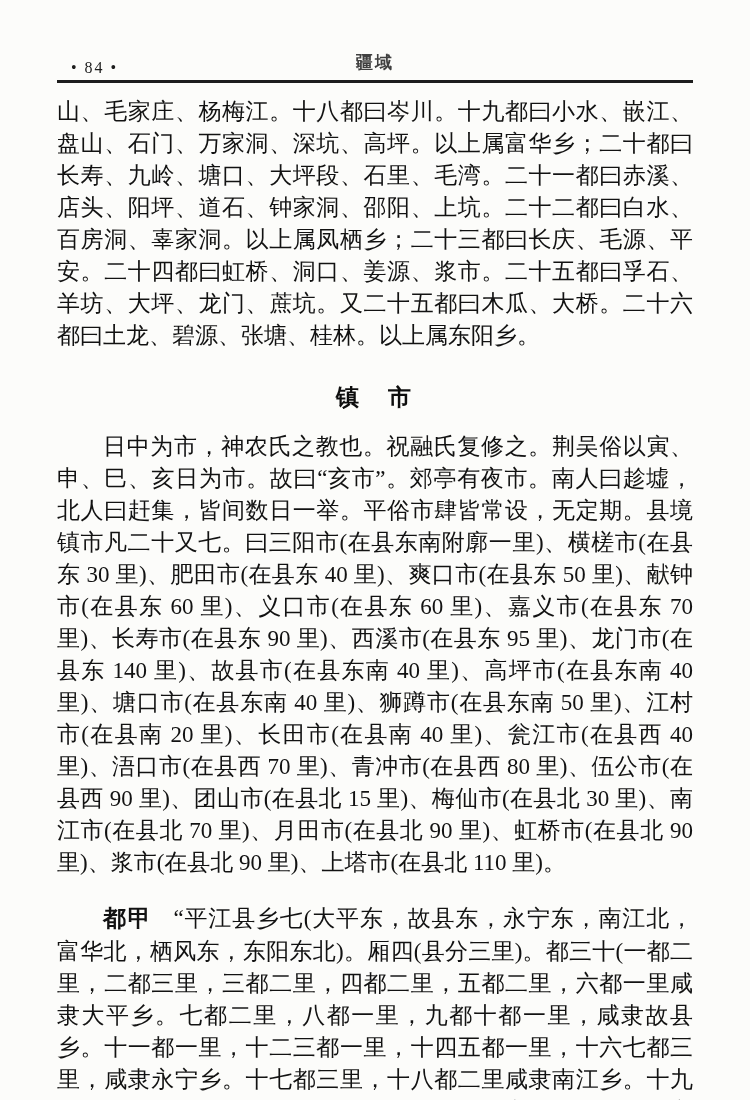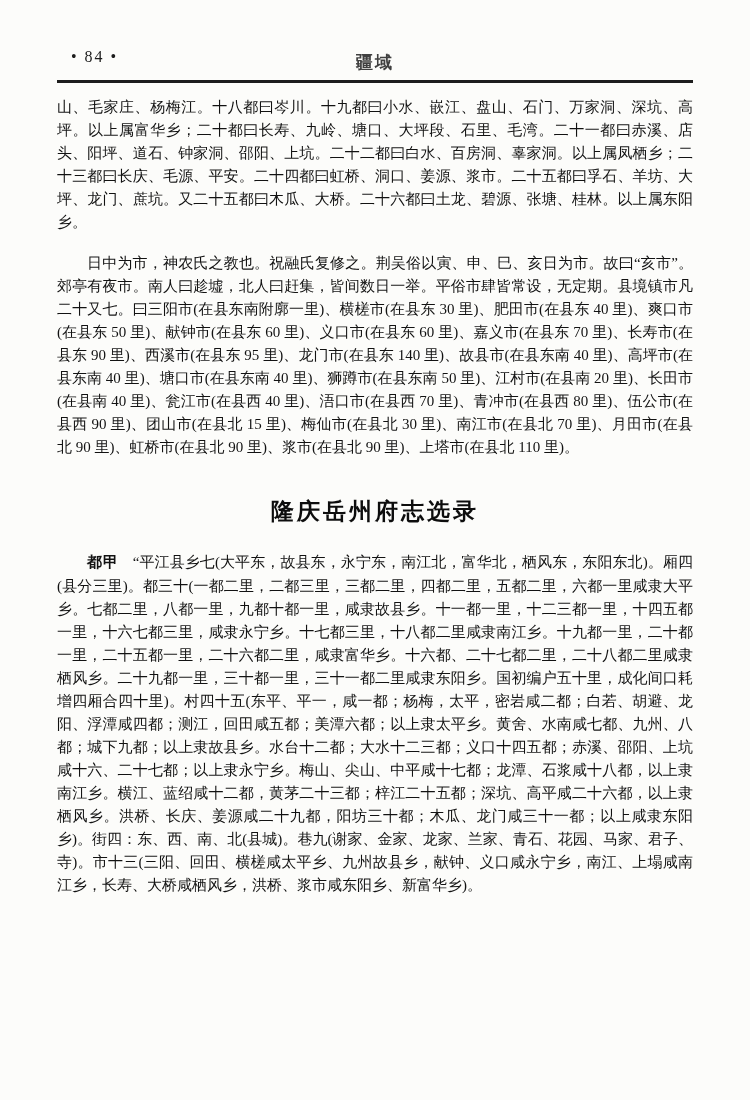--- a/index.html
+++ b/index.html
@@ -22,40 +22,40 @@
   
   .running-header {
     position: relative;
     padding-top: 48px;
     height: 32px;
     border-bottom: 3px solid #1d1d1d;
   }
   .page-number {
     position: absolute;
     left: 14px;
-    bottom: 14px;
+    bottom: 3px;
     font-size: 16px;
     letter-spacing: 2px;
     color: #1c1c1c;
   }
   .running-title {
     position: absolute;
     left: 50%;
     transform: translateX(-50%);
     bottom: 6px;
     font-size: 17px;
     font-weight: bold;
     font-family: "Liberation Sans", "DejaVu Sans", sans-serif;
     letter-spacing: 2px;
     color: #404040;
   }
   
   .body-text {
-    font-size: 15px;
-    line-height: 23px;
+    font-size: 23px;
+    line-height: 32px;
     text-align: justify;
     text-justify: inter-ideograph;
     word-break: break-all;
     margin: 0;
     color: #121212;
   }
   .para-continuation {
     margin-top: 13px;
     text-indent: 0;
   }
@@ -87,20 +87,20 @@
 
 <div class="page">
 
   <div class="running-header">
     <span class="page-number">• 84 •</span>
     <span class="running-title">疆域</span>
   </div>
 
   <p class="body-text para-continuation">山、毛家庄、杨梅江。十八都曰岑川。十九都曰小水、嵌江、盘山、石门、万家洞、深坑、高坪。以上属富华乡；二十都曰长寿、九岭、塘口、大坪段、石里、毛湾。二十一都曰赤溪、店头、阳坪、道石、钟家洞、邵阳、上坑。二十二都曰白水、百房洞、辜家洞。以上属凤栖乡；二十三都曰长庆、毛源、平安。二十四都曰虹桥、洞口、姜源、浆市。二十五都曰孚石、羊坊、大坪、龙门、蔗坑。又二十五都曰木瓜、大桥。二十六都曰土龙、碧源、张塘、桂林。以上属东阳乡。</p>
 
+  <h2 class="section-heading heading-zhenshi">镇　市</h2>
 
   <p class="body-text para-indent para-zhenshi">日中为市，神农氏之教也。祝融氏复修之。荆吴俗以寅、申、巳、亥日为市。故曰“亥市”。郊亭有夜市。南人曰趁墟，北人曰赶集，皆间数日一举。平俗市肆皆常设，无定期。县境镇市凡二十又七。曰三阳市(在县东南附廓一里)、横槎市(在县东 30 里)、肥田市(在县东 40 里)、爽口市(在县东 50 里)、献钟市(在县东 60 里)、义口市(在县东 60 里)、嘉义市(在县东 70 里)、长寿市(在县东 90 里)、西溪市(在县东 95 里)、龙门市(在县东 140 里)、故县市(在县东南 40 里)、高坪市(在县东南 40 里)、塘口市(在县东南 40 里)、狮蹲市(在县东南 50 里)、江村市(在县南 20 里)、长田市(在县南 40 里)、瓮江市(在县西 40 里)、浯口市(在县西 70 里)、青冲市(在县西 80 里)、伍公市(在县西 90 里)、团山市(在县北 15 里)、梅仙市(在县北 30 里)、南江市(在县北 70 里)、月田市(在县北 90 里)、虹桥市(在县北 90 里)、浆市(在县北 90 里)、上塔市(在县北 110 里)。</p>
 
-  <h2 class="section-heading heading-xuanlu">隆庆岳州府志选录</h2>
 
   <p class="body-text para-indent para-xuanlu"><span class="entry-label">都甲</span><span>“平江县乡七(大平东，故县东，永宁东，南江北，富华北，栖风东，东阳东北)。厢四(县分三里)。都三十(一都二里，二都三里，三都二里，四都二里，五都二里，六都一里咸隶大平乡。七都二里，八都一里，九都十都一里，咸隶故县乡。十一都一里，十二三都一里，十四五都一里，十六七都三里，咸隶永宁乡。十七都三里，十八都二里咸隶南江乡。十九都一里，二十都一里，二十五都一里，二十六都二里，咸隶富华乡。十六都、二十七都二里，二十八都二里咸隶栖风乡。二十九都一里，三十都一里，三十一都二里咸隶东阳乡。国初编户五十里，成化间口耗增四厢合四十里)。村四十五(东平、平一，咸一都；杨梅，太平，密岩咸二都；白若、胡避、龙阳、浮潭咸四都；测江，回田咸五都；美潭六都；以上隶太平乡。黄舍、水南咸七都、九州、八都；城下九都；以上隶故县乡。水台十二都；大水十二三都；义口十四五都；赤溪、邵阳、上坑咸十六、二十七都；以上隶永宁乡。梅山、尖山、中平咸十七都；龙潭、石浆咸十八都，以上隶南江乡。横江、蓝绍咸十二都，黄茅二十三都；梓江二十五都；深坑、高平咸二十六都，以上隶栖风乡。洪桥、长庆、姜源咸二十九都，阳坊三十都；木瓜、龙门咸三十一都；以上咸隶东阳乡)。街四：东、西、南、北(县城)。巷九(谢家、金家、龙家、兰家、青石、花园、马家、君子、寺)。市十三(三阳、回田、横槎咸太平乡、九州故县乡，献钟、义口咸永宁乡，南江、上塌咸南江乡，长寿、大桥咸栖风乡，洪桥、浆市咸东阳乡、新富华乡)。</span></p>
 
 </div>
 
 </body></html>

